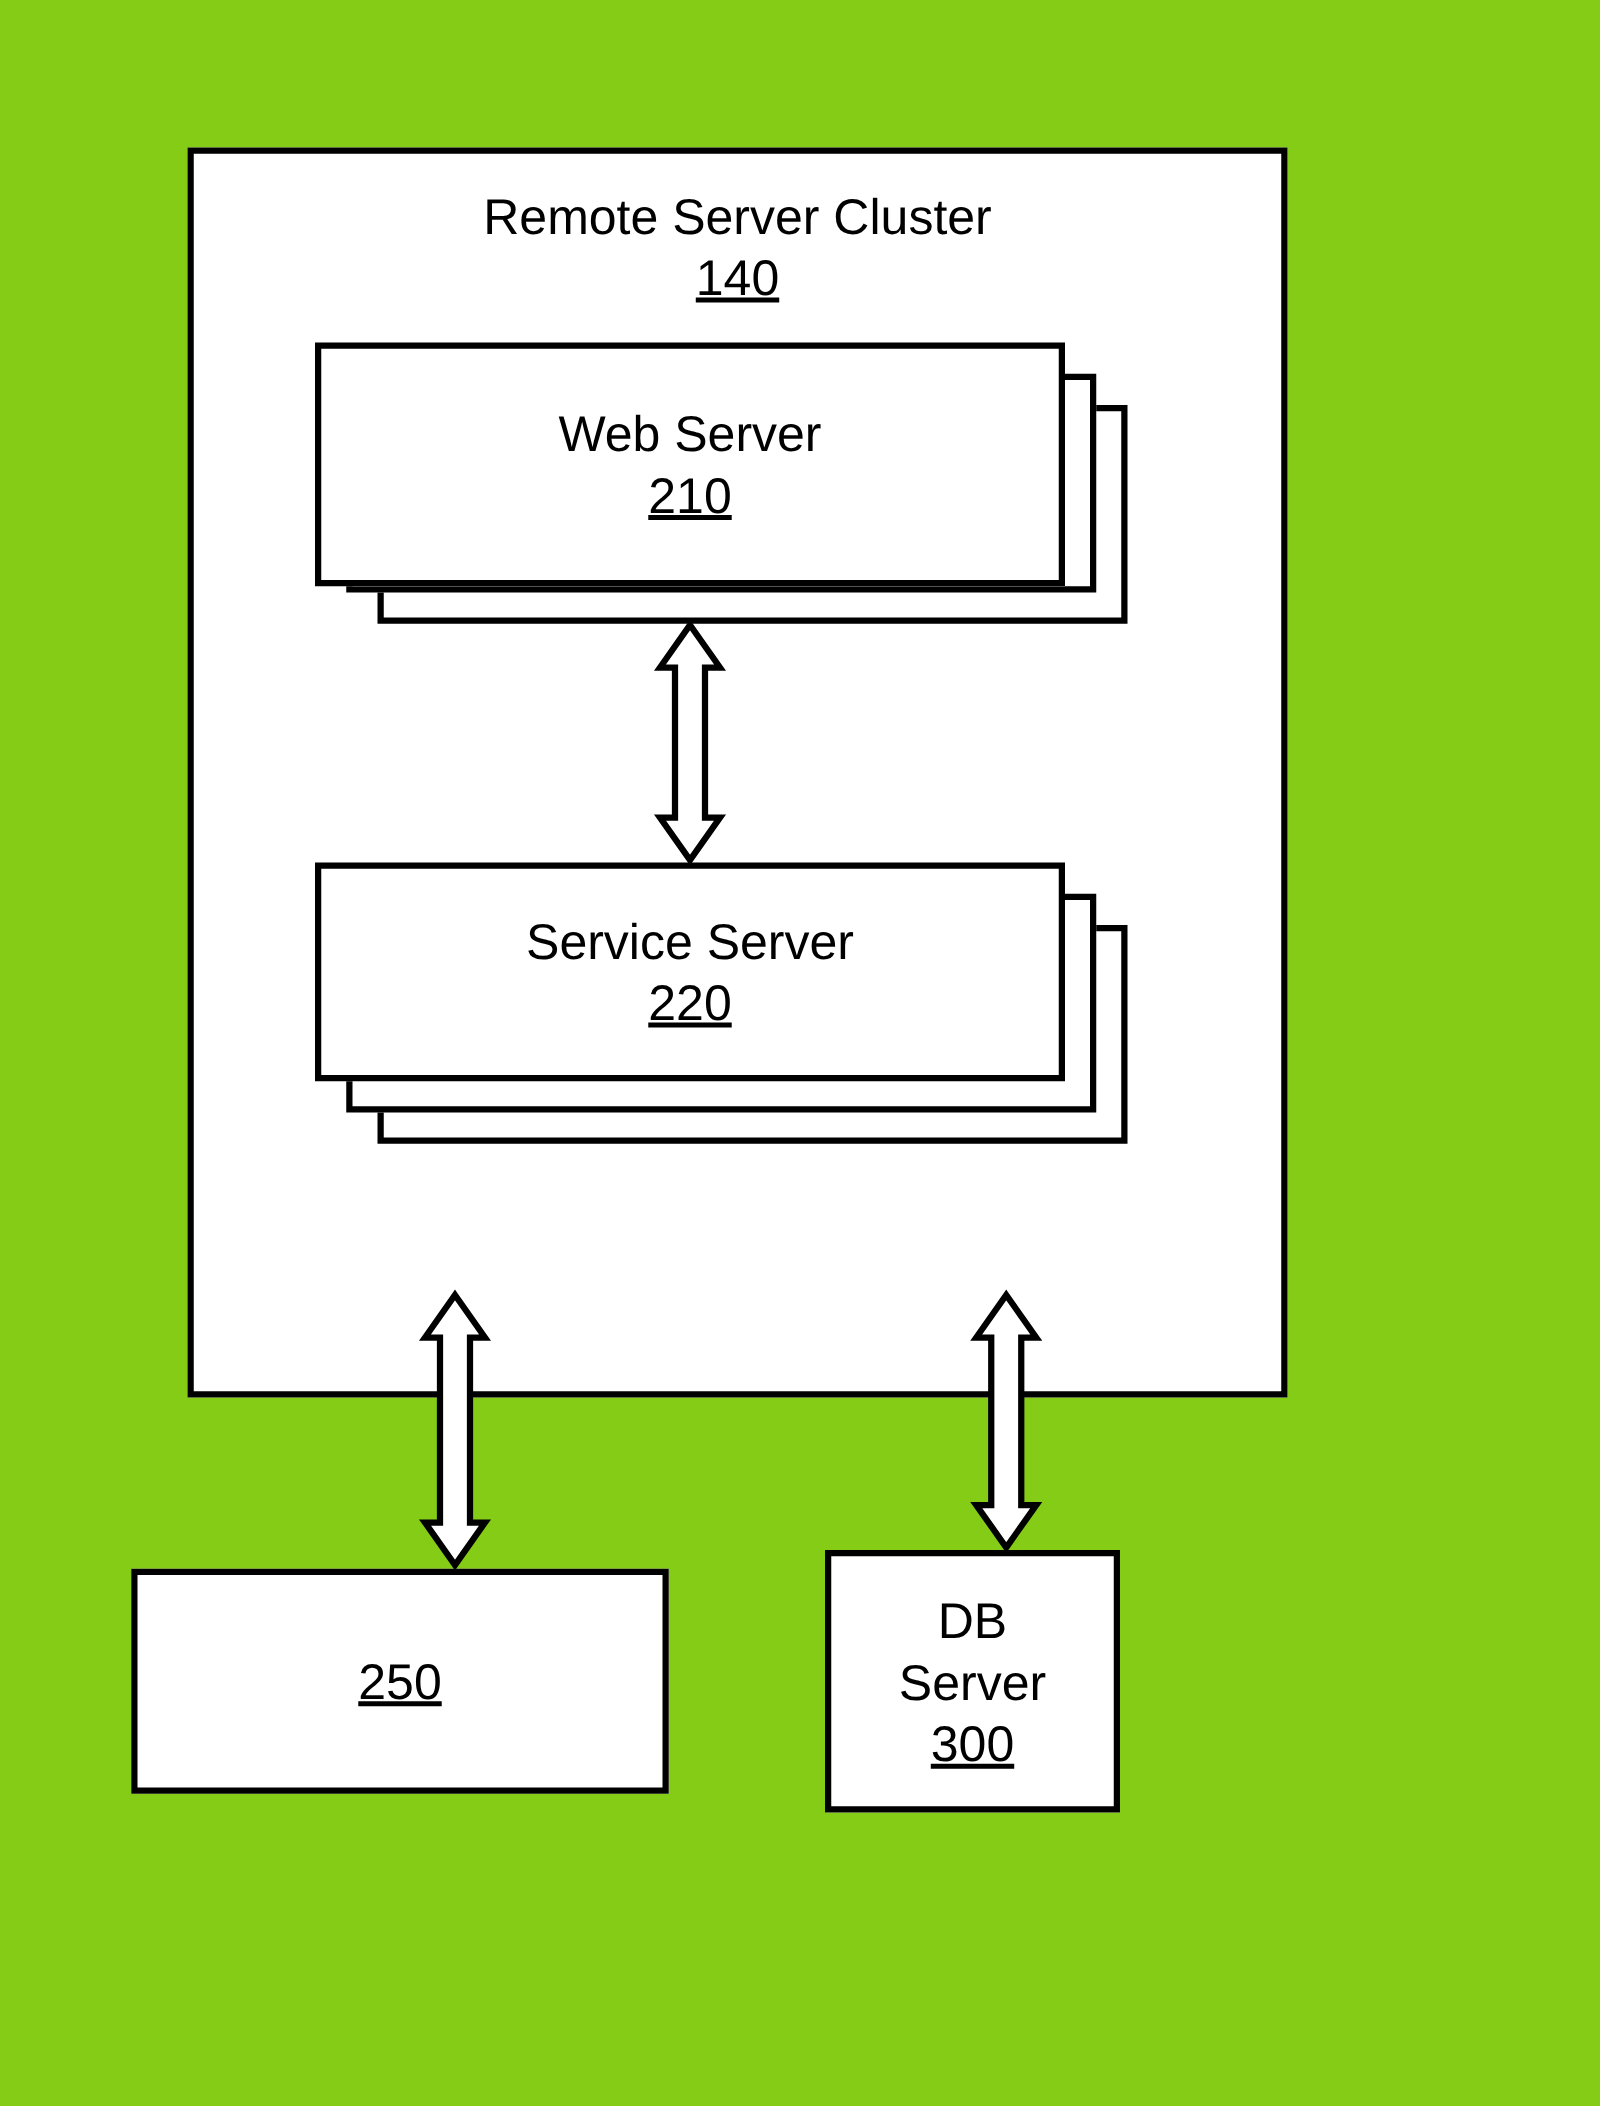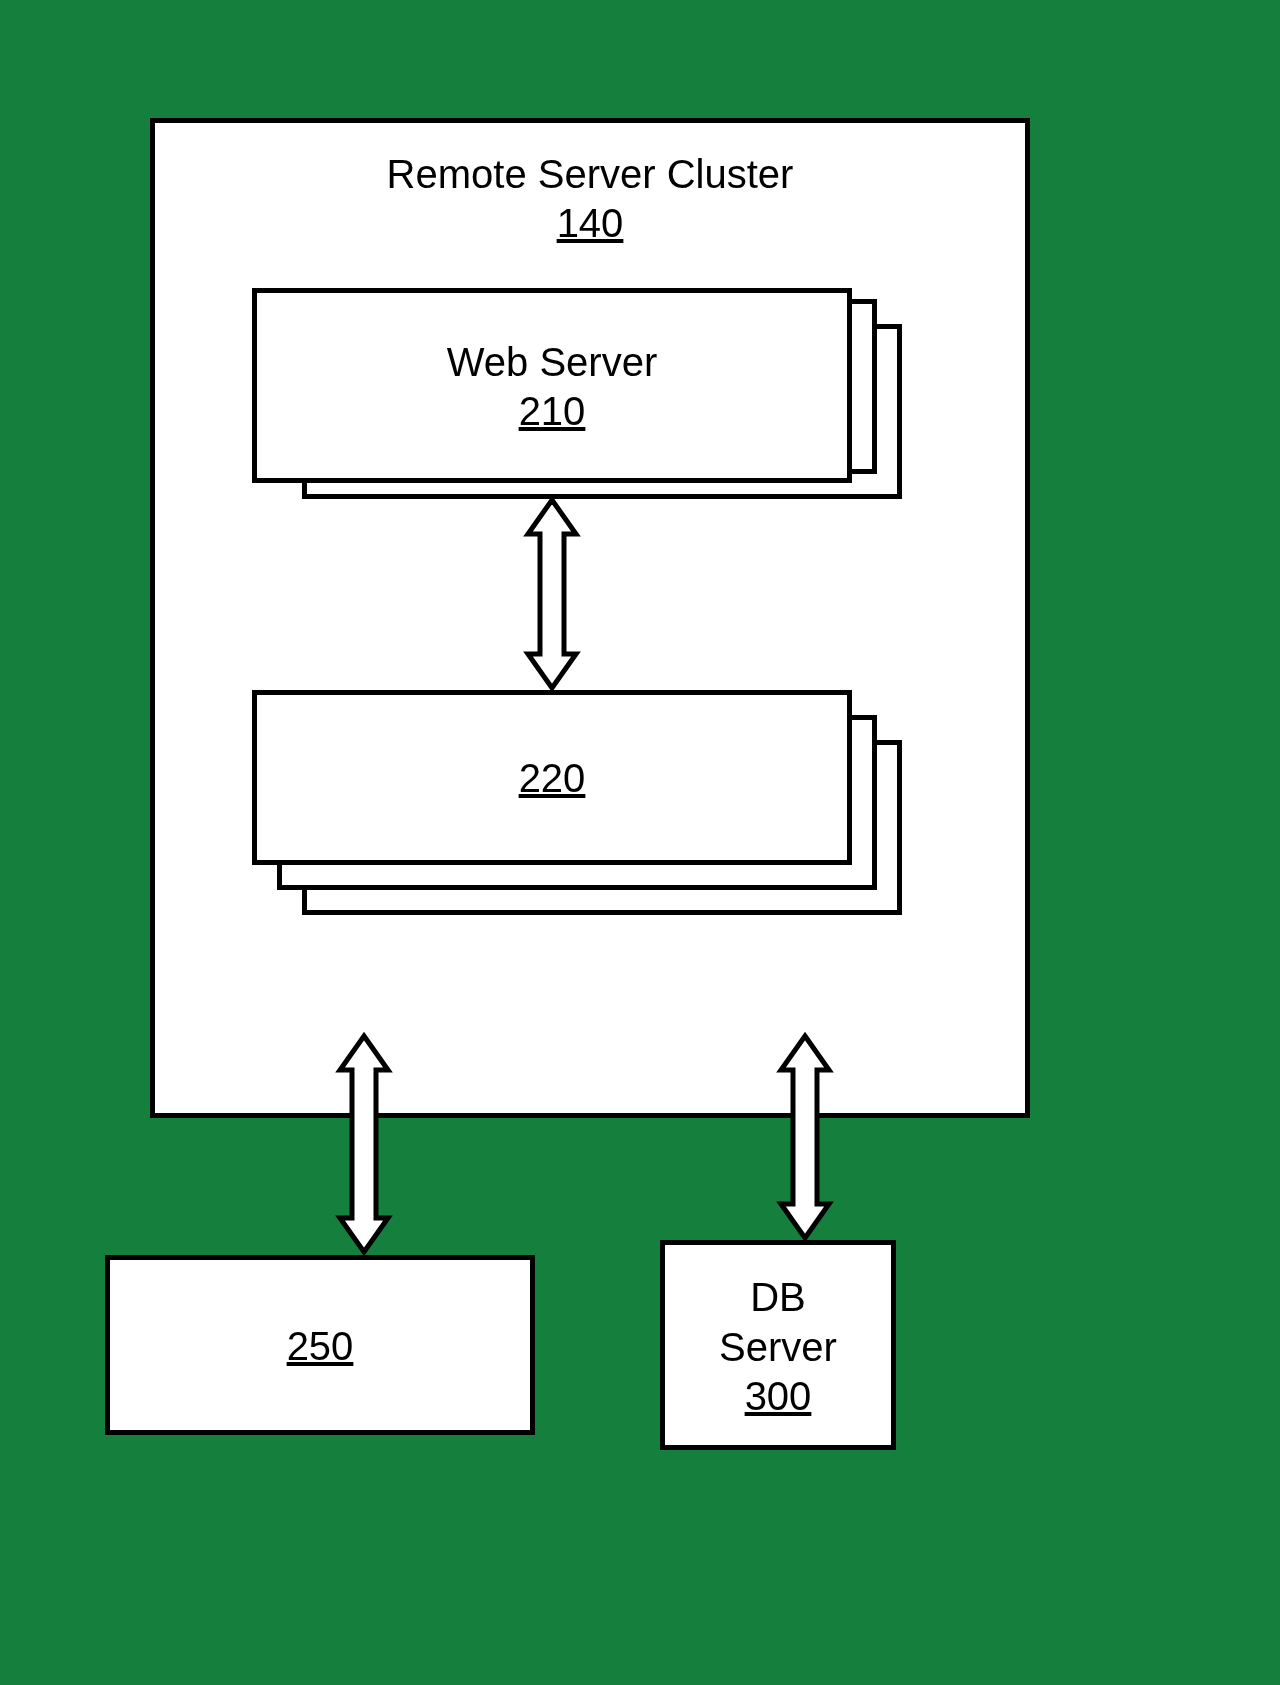--- a/index.html
+++ b/index.html
@@ -4,21 +4,21 @@
 <style>
   html, body {
     margin: 0;
     padding: 0;
     background: #ffffff;
   }
   .canvas {
     position: relative;
     width: 1280px;
     height: 1685px;
-    background: #15803d;
+    background: #84cc16;
     font-family: Arial, Helvetica, sans-serif;
     color: #000;
   }
   .box {
     position: absolute;
     border: 5px solid #000;
     background: #fff;
     box-sizing: border-box;
     text-align: center;
     display: flex;
@@ -59,28 +59,29 @@
 
   <div class="box" style="left:150px; top:118px; width:880px; height:1000px; display:block;">
     <div class="cluster-title">
       <div class="label">Remote Server Cluster</div>
       <div class="refnum">140</div>
     </div>
   </div>
 
   <div class="box" style="left:302px; top:324px; width:600px; height:175px;"></div>
   <div class="box" style="left:277px; top:299px; width:600px; height:175px;"></div>
-  <div class="box" style="left:252px; top:288px; width:600px; height:195px;">
+  <div class="box" style="left:252px; top:274px; width:600px; height:195px;">
     <div class="label">Web Server</div>
     <div class="refnum">210</div>
   </div>
 
   <div class="box" style="left:302px; top:740px; width:600px; height:175px;"></div>
   <div class="box" style="left:277px; top:715px; width:600px; height:175px;"></div>
   <div class="box" style="left:252px; top:690px; width:600px; height:175px;">
+    <div class="label">Service Server</div>
     <div class="refnum">220</div>
   </div>
 
   <div class="box" style="left:105px; top:1255px; width:430px; height:180px;">
     <div class="refnum">250</div>
   </div>
 
   <div class="box" style="left:660px; top:1240px; width:236px; height:210px;">
     <div class="label">DB</div>
     <div class="label">Server</div>

